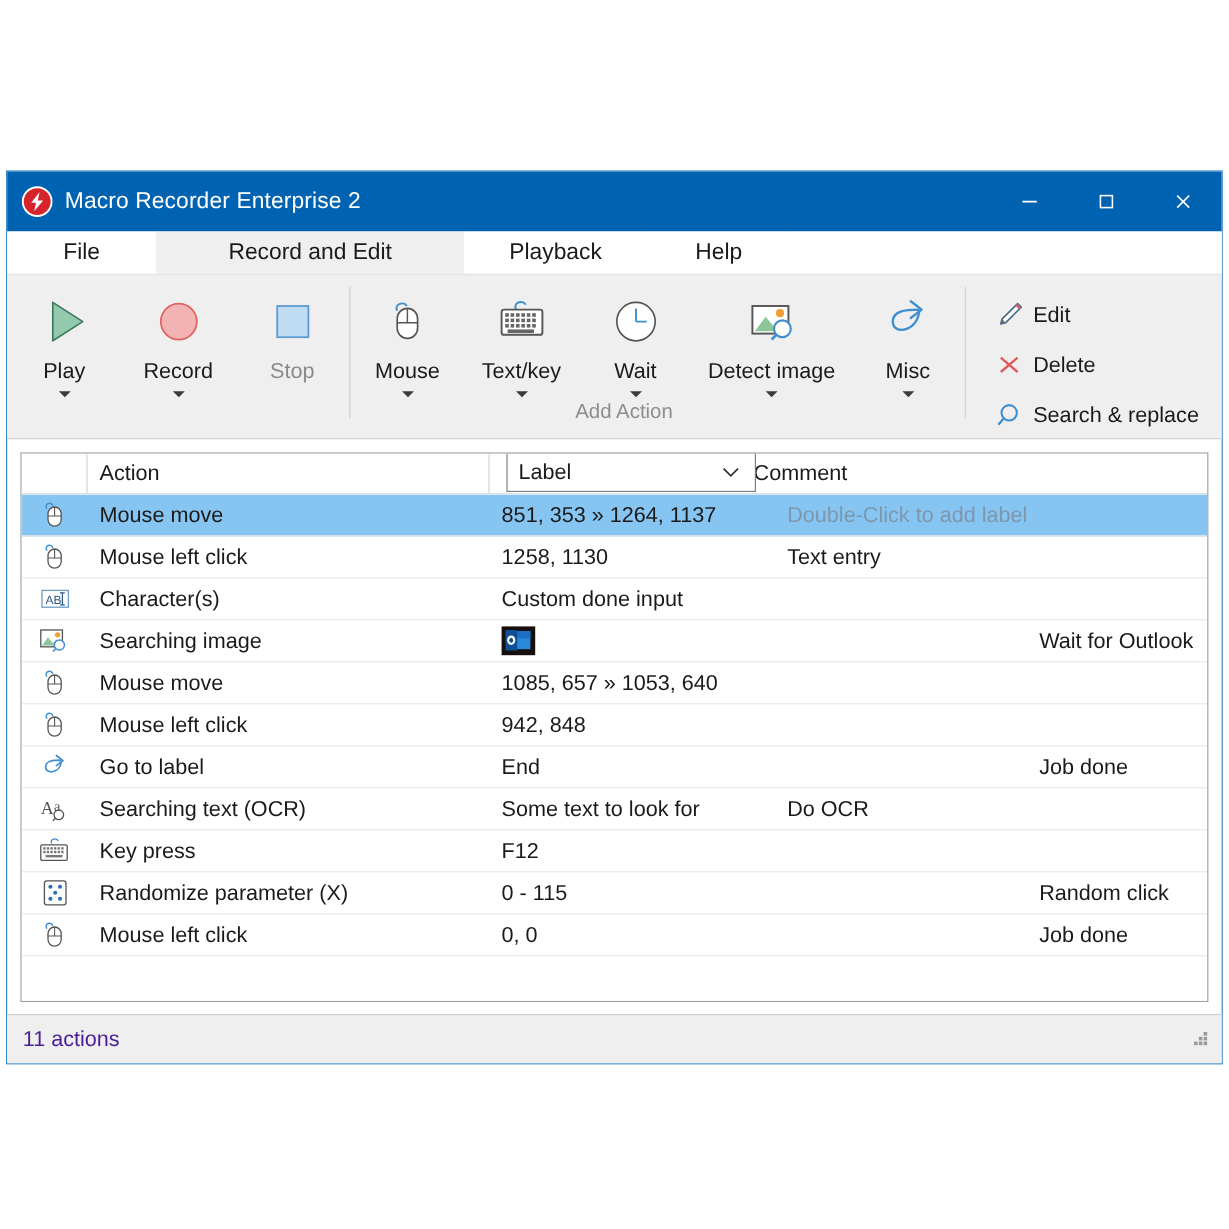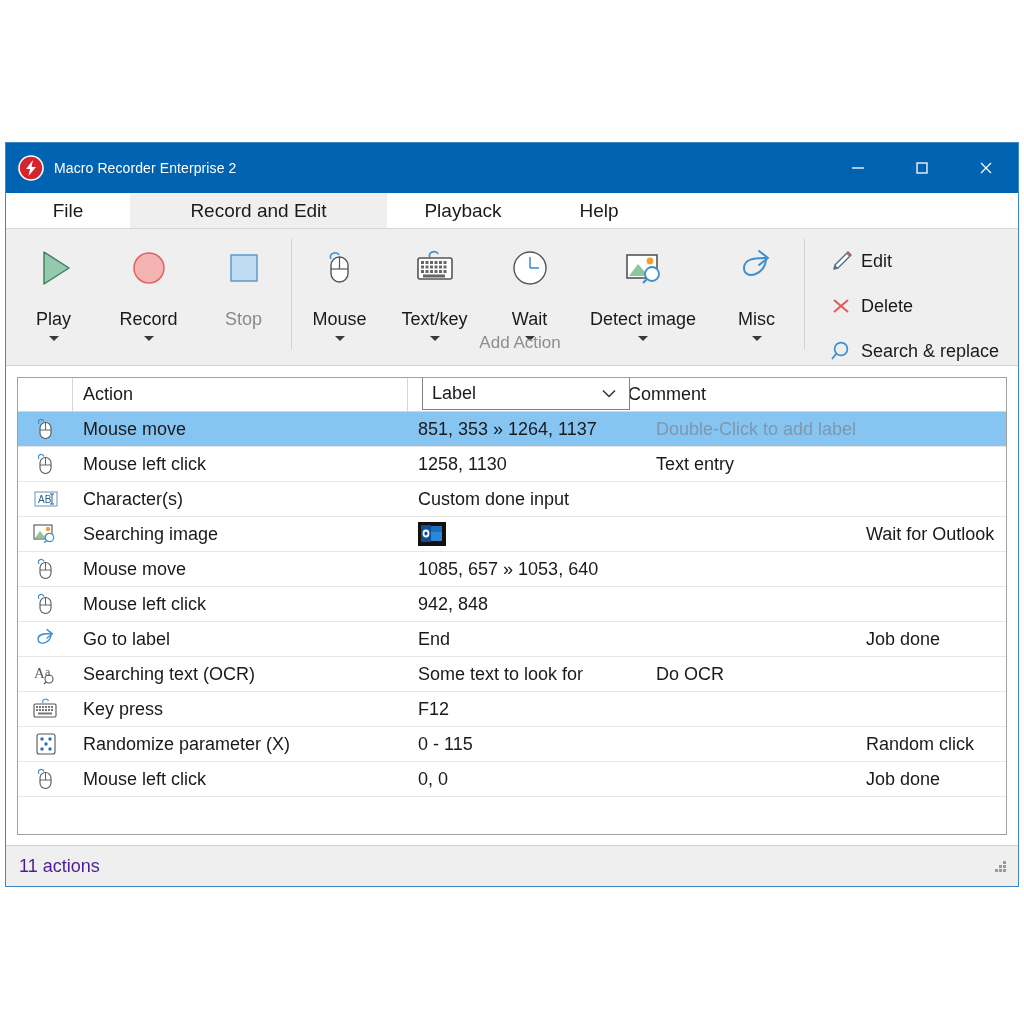--- a/index.html
+++ b/index.html
@@ -27,21 +27,21 @@
     align-items: center;
     flex: none;
   }
   .title-logo {
     width: 26px; height: 26px;
     margin-left: 12px; margin-right: 10px;
     flex: none;
   }
   .title-text {
     color: #ffffff;
-    font-size: 14px;
+    font-size: 19px;
     letter-spacing: .1px;
     flex: 1 1 auto;
     white-space: nowrap;
   }
   .wincontrols { display: flex; height: 50px; flex: none; }
   .wc {
     width: 64px; height: 50px;
     display: flex; align-items: center; justify-content: center;
     color: #ffffff;
   }
@@ -89,21 +89,21 @@
     display: flex; flex-direction: column; align-items: center;
     padding-top: 16px;
     box-sizing: border-box;
   }
   .rib-btn.wide { width: 132px; }
   .rib-icon {
     height: 46px; width: 56px;
     display: flex; align-items: center; justify-content: center;
   }
   .rib-label {
-    margin-top: 18px;
+    margin-top: 8px;
     font-size: 18px;
     color: #1a1a1a;
     white-space: nowrap;
   }
   .rib-label.dim { color: #8a8a8a; }
   .rib-caret {
     margin-top: 6px;
     width: 0; height: 0;
     border-left: 5px solid transparent;
     border-right: 5px solid transparent;
@@ -114,21 +114,21 @@
     left: 305px; top: 104px;
     width: 418px;
     text-align: center;
     font-size: 17px;
     color: #8d8d8d;
   }
   .rib-right {
     padding-top: 18px;
     padding-left: 22px;
     display: flex; flex-direction: column;
-    gap: 17px;
+    gap: 12px;
   }
   .rib-cmd {
     display: flex; align-items: center;
     height: 30px;
     font-size: 18px;
     color: #1a1a1a;
     white-space: nowrap;
   }
   .rib-cmd .ci {
     width: 28px; height: 24px; margin-right: 6px;

